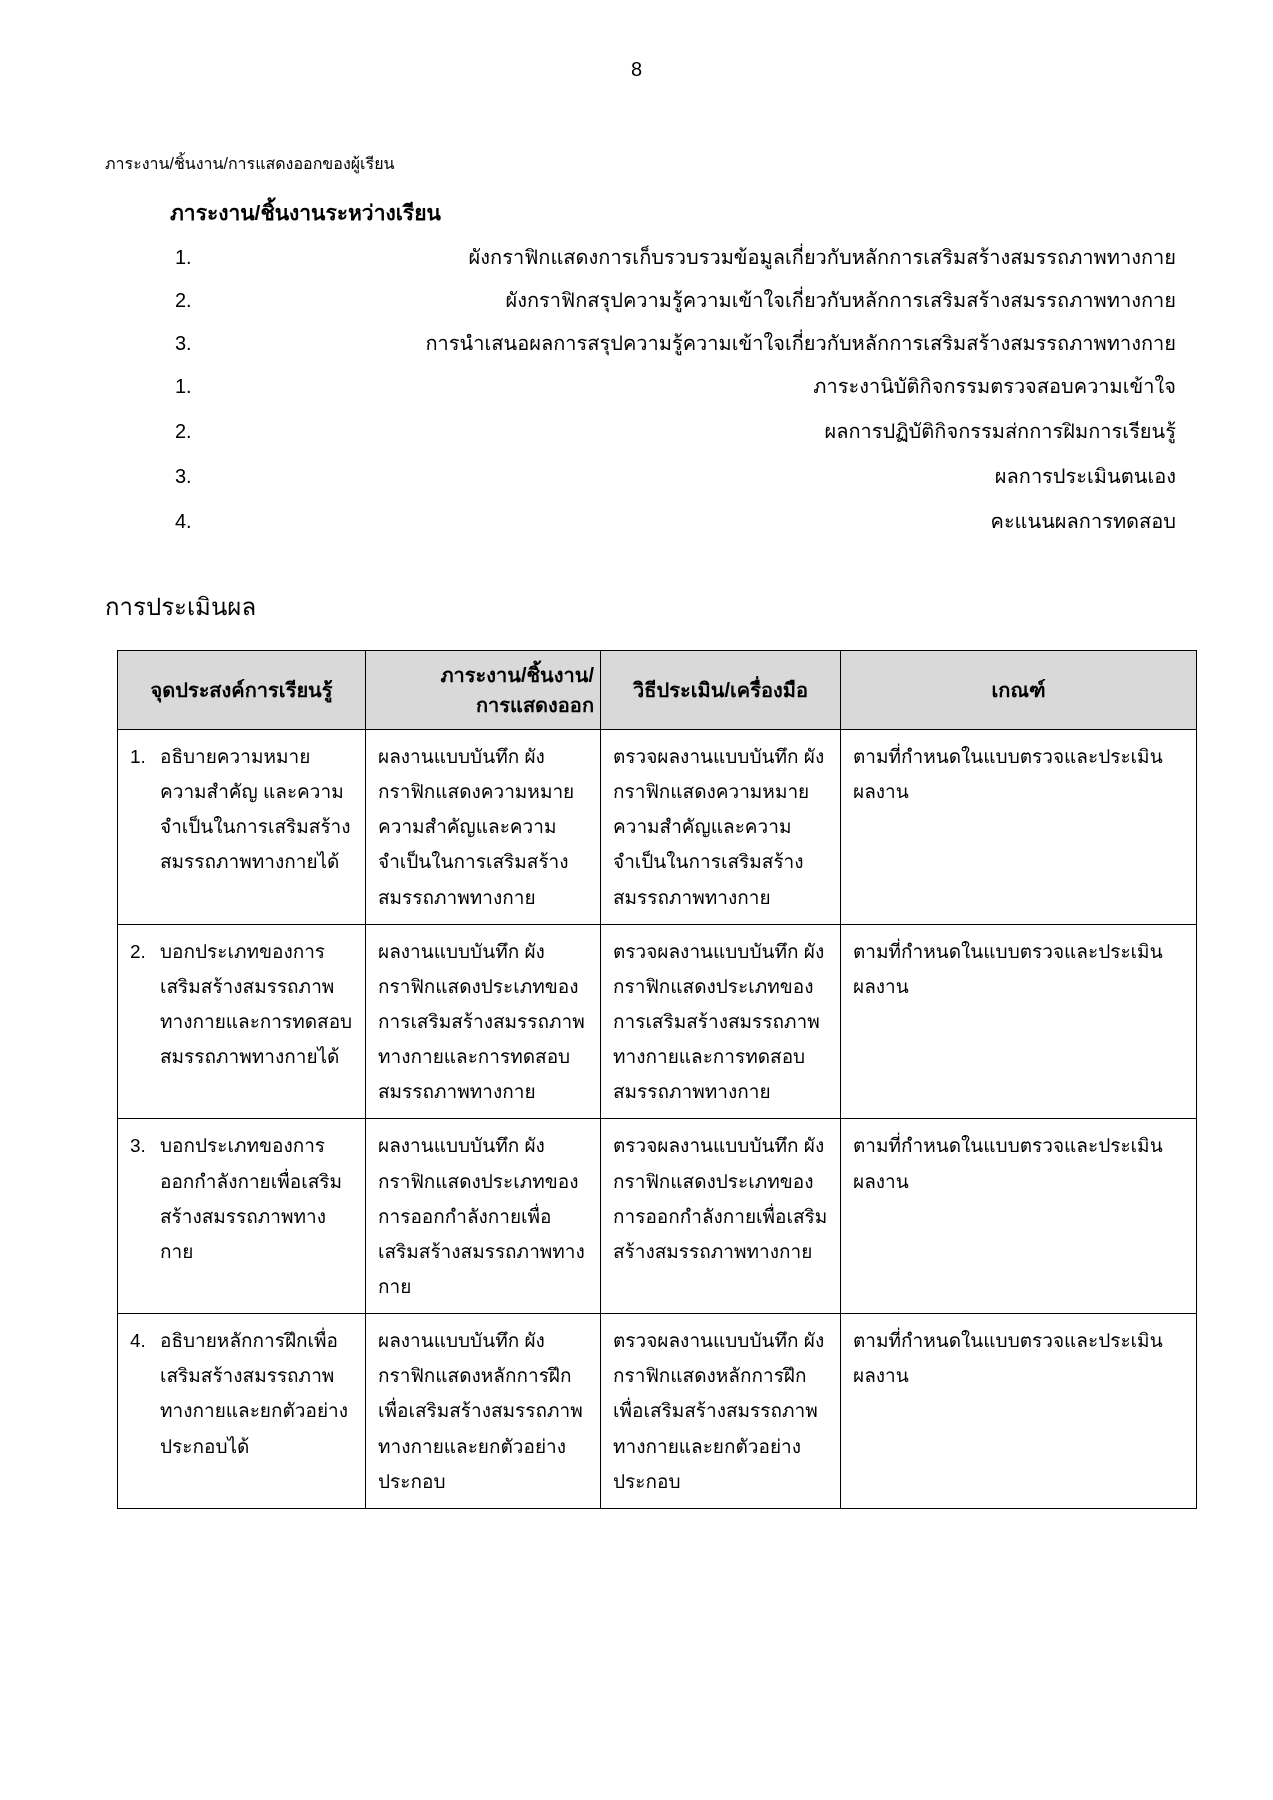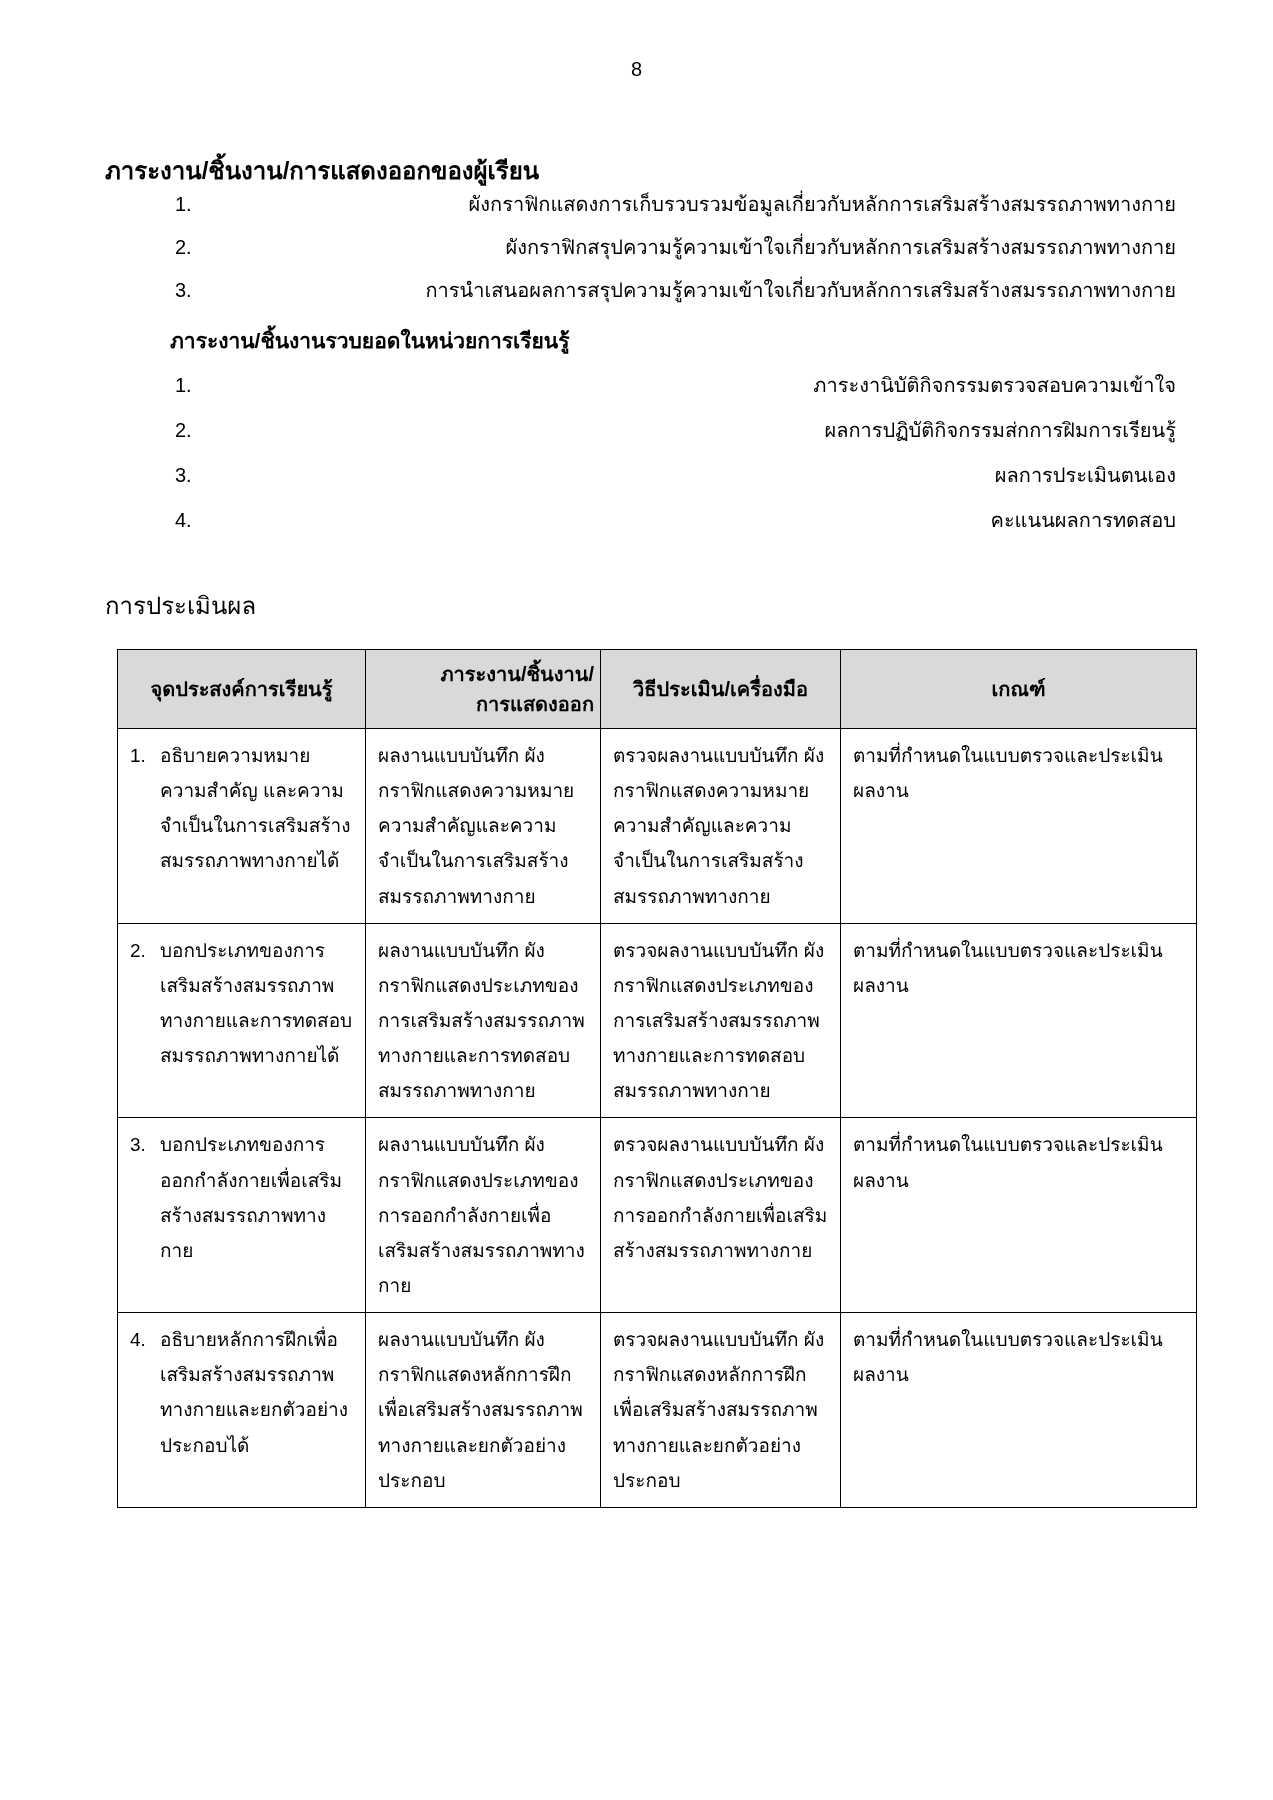--- a/index.html
+++ b/index.html
@@ -20,22 +20,22 @@
     padding: 0 97px;
     box-sizing: border-box;
   }
   .page-number {
     text-align: center;
     padding-top: 58px;
     font-size: 20px;
   }
   .h-tasks {
     margin: 70px 0 0 8px;
-    font-size: 24px;
-    font-weight: bold;
+    font-size: 16px;
+    font-weight: normal;
   }
   .h-sub {
     margin: 20px 0 14px 73px;
     font-size: 21px;
     font-weight: bold;
   }
   .list {
     margin-left: 78px;
   }
   .list-item {
@@ -109,36 +109,36 @@
 <body>
 
 <div class="page">
 
   <div class="page-number">8</div>
 
   <div class="content">
 
     <div class="h-tasks">ภาระงาน/ชิ้นงาน/การแสดงออกของผู้เรียน</div>
 
+    <div class="h-sub">ภาระงาน/ชิ้นงานระหว่างเรียน</div>
     <div class="list list-a">
       <div class="list-item">
         <span class="num">1.</span>
         <span class="txt">ผังกราฟิกแสดงการเก็บรวบรวมข้อมูลเกี่ยวกับหลักการเสริมสร้างสมรรถภาพทางกาย</span>
       </div>
       <div class="list-item">
         <span class="num">2.</span>
         <span class="txt">ผังกราฟิกสรุปความรู้ความเข้าใจเกี่ยวกับหลักการเสริมสร้างสมรรถภาพทางกาย</span>
       </div>
       <div class="list-item">
         <span class="num">3.</span>
         <span class="txt">การนำเสนอผลการสรุปความรู้ความเข้าใจเกี่ยวกับหลักการเสริมสร้างสมรรถภาพทางกาย</span>
       </div>
     </div>
 
-    <div class="h-sub">ภาระงาน/ชิ้นงานรวบยอดในหน่วยการเรียนรู้</div>
     <div class="list list-b">
       <div class="list-item">
         <span class="num">1.</span>
         <span class="txt">ภาระงานิบัติกิจกรรมตรวจสอบความเข้าใจ</span>
       </div>
       <div class="list-item">
         <span class="num">2.</span>
         <span class="txt">ผลการปฏิบัติกิจกรรมส่กการฝิมการเรียนรู้</span>
       </div>
       <div class="list-item">

